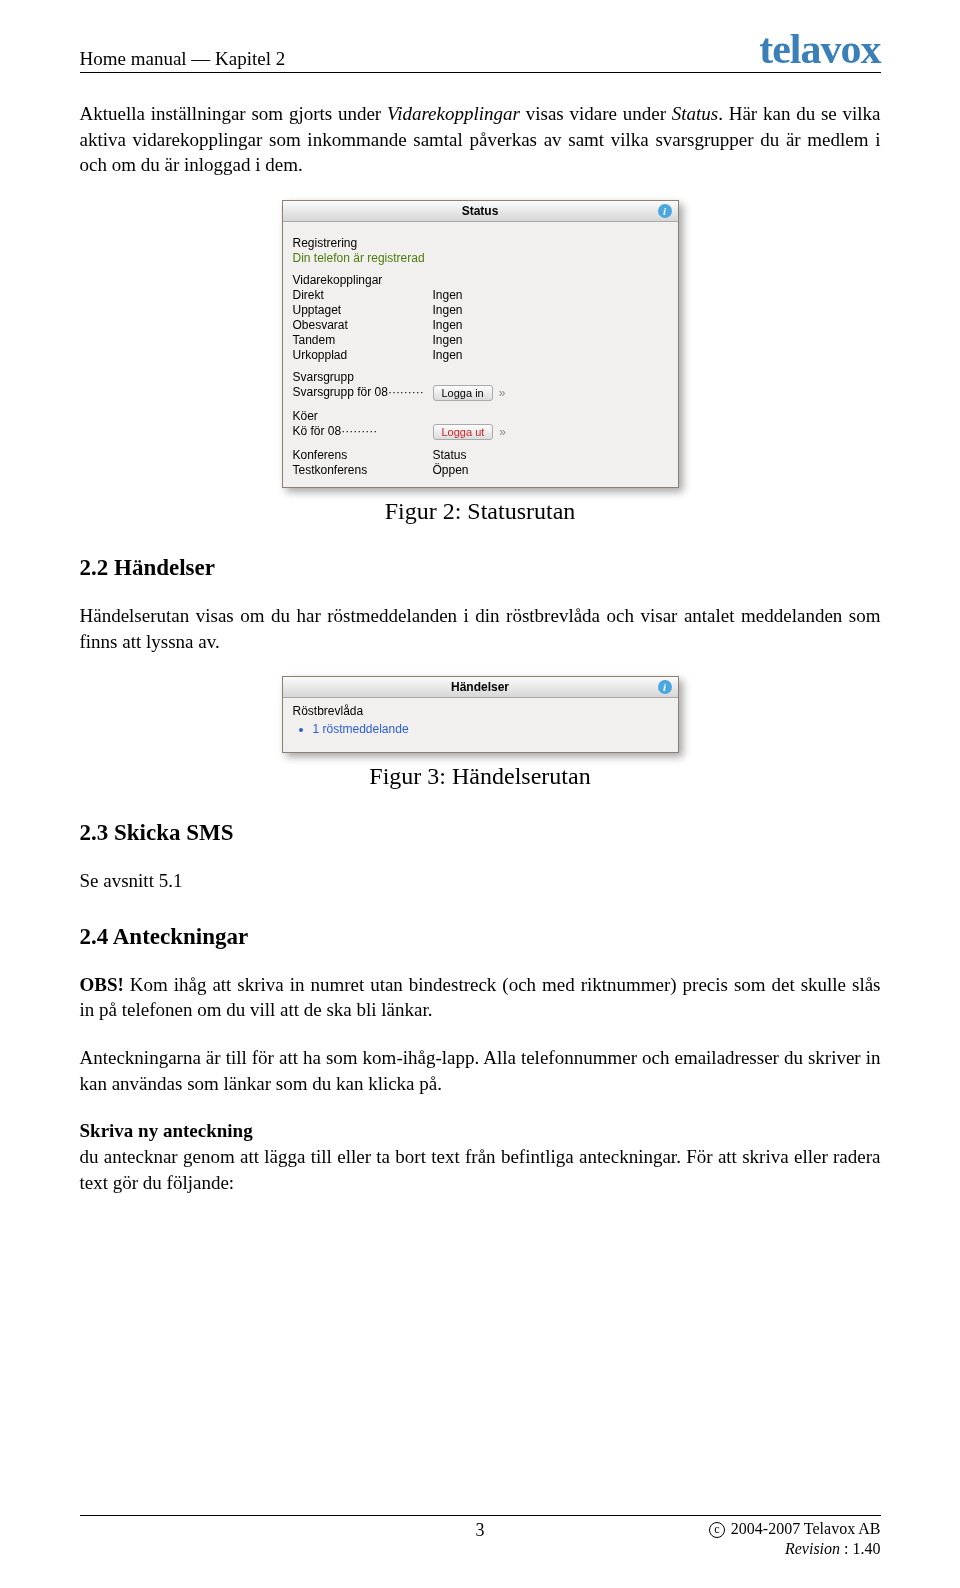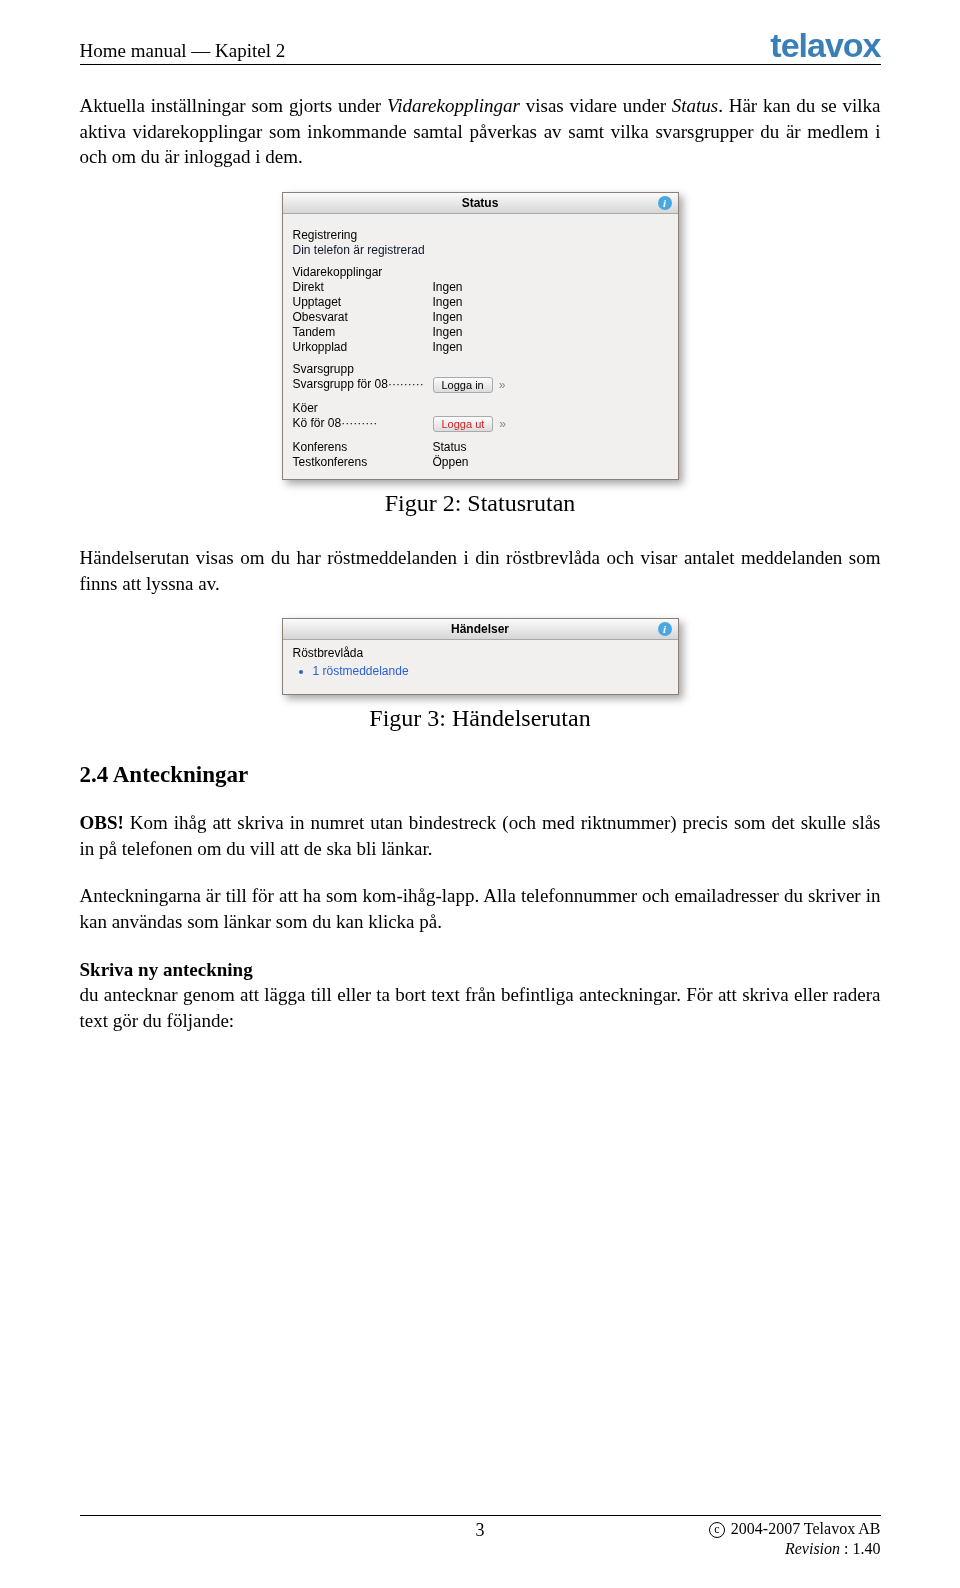--- a/index.html
+++ b/index.html
@@ -1,39 +1,39 @@
 <!DOCTYPE html>
 <html><head>
 <meta charset="utf-8">
 <style>
 body{margin:0;background:#fff;font-family:Georgia,'Times New Roman',serif;color:#000}
 .page{width:921px;min-height:1588px;margin:0 auto;position:relative;padding:28px 60px 70px 60px;box-sizing:border-box}
 .head{display:flex;justify-content:space-between;align-items:flex-end;border-bottom:1px solid #000;padding-bottom:2px;margin-bottom:28px}
 .head-l{font-size:19px}
-.logo{font-family:Liberation Sans, sans-serif;font-weight:900;font-size:34px;color:#3a7fb8;letter-spacing:-1px;line-height:1}
+.logo{font-family:Liberation Serif, serif;font-weight:900;font-size:42px;color:#3a7fb8;letter-spacing:-1px;line-height:1}
 .para{font-size:19px;line-height:1.35;text-align:justify;margin:0 0 22px 0}
 .ital{font-style:italic}
 .h2{font-size:23px;font-weight:bold;margin:30px 0 22px 0}
 .caption{font-size:24px;text-align:center;margin:10px 0 28px 0}
 .ref{color:#000}
 .bold{font-weight:bold}
 .fig{margin:0 auto 8px auto;border:1.5px solid #8c8074;background:#f1f0ee;box-shadow:4px 4px 8px rgba(0,0,0,0.35);font-family:Arial,Helvetica,sans-serif;font-size:12px}
 .fig1{width:395px}
 .fig2{width:395px}
 .titlebar{background:linear-gradient(#fbfbfb,#d6d6d6);border-bottom:1px solid #a9a9a9;text-align:center;font-weight:bold;padding:3px 0;position:relative}
 .info-icn{position:absolute;right:6px;top:3px;width:14px;height:14px;border-radius:50%;background:#4aa7e0;color:#fff;font-family:Georgia,serif;font-style:italic;font-size:11px;line-height:14px;text-align:center}
 .fc{padding:6px 10px 10px 10px;color:#000}
 .sec{font-weight:normal;margin-top:8px}
 .row{display:flex;margin-top:1px}
 .c1{width:140px}
 .c2{flex:1}
 .btn{display:inline-block;background:linear-gradient(#fdfdfd,#dcdcdc);border:1px solid #aaa;border-radius:3px;padding:1px 8px;font-size:11px}
 .btn.red{color:#c22}
 .chev{color:#888;margin-left:6px}
-.small{font-size:12px;color:#0f172a;margin-top:1px}
+.small{font-size:12px;color:#4d7c0f;margin-top:1px}
 ul.vm{margin:4px 0 6px 20px;padding:0}
 ul.vm li{color:#2a5fd1;font-size:12px}
 ul.vm li::marker{color:#2a5fd1}
 .foot{position:absolute;bottom:30px;left:60px;right:60px;border-top:1px solid #000;padding-top:4px;display:flex;justify-content:space-between;font-size:16px}
 .foot .l{width:25%}
 .foot .c{width:50%;text-align:center;font-size:18px}
 .foot .r{width:25%;text-align:right}
 .foot .r div:first-child{margin-bottom:2px}
 .copy{font-size:12px;border:1px solid #000;border-radius:50%;display:inline-block;width:14px;height:14px;line-height:13px;text-align:center;vertical-align:1px;margin-right:2px}
 </style>
@@ -99,37 +99,42 @@
       </div>
       <div class="row">
         <span class="c1">Testkonferens</span>
         <span class="c2">Öppen</span>
       </div>
     </div>
   </div>
 
   <div class="caption">Figur 2: Statusrutan</div>
 
+  <div class="h2">2.2   Händelser</div>
   <p class="para">Händelserutan visas om du har röstmeddelanden i din röstbrevlåda och visar antalet meddelanden som finns att lyssna av.</p>
 
   <div class="fig fig2">
     <div class="titlebar">
       <span>Händelser</span>
       <span class="info-icn">i</span>
     </div>
     <div class="fc">
       <div class="sec" style="margin-top:0">Röstbrevlåda</div>
       <ul class="vm">
           <li><span>1 röstmeddelande</span></li>
         </ul>
     </div>
   </div>
 
   <div class="caption">Figur 3: Händelserutan</div>
 
+  <div class="h2">2.3   Skicka SMS</div>
+  <p class="para">
+    <span>Se avsnitt </span><span class="ref">5.1</span>
+  </p>
 
   <div class="h2">2.4   Anteckningar</div>
   <p class="para">
     <span class="bold">OBS!</span><span> Kom ihåg att skriva in numret utan bindestreck (och med riktnummer) precis som det skulle slås in på telefonen om du vill att de ska bli länkar.</span>
   </p>
   <p class="para">Anteckningarna är till för att ha som kom-ihåg-lapp. Alla telefonnummer och emailadresser du skriver in kan användas som länkar som du kan klicka på.</p>
   <p class="para" style="margin-bottom:0">
     <span class="bold">Skriva ny anteckning</span><br>
     <span>du antecknar genom att lägga till eller ta bort text från befintliga anteckningar. För att skriva eller radera text gör du följande:</span>
   </p>

